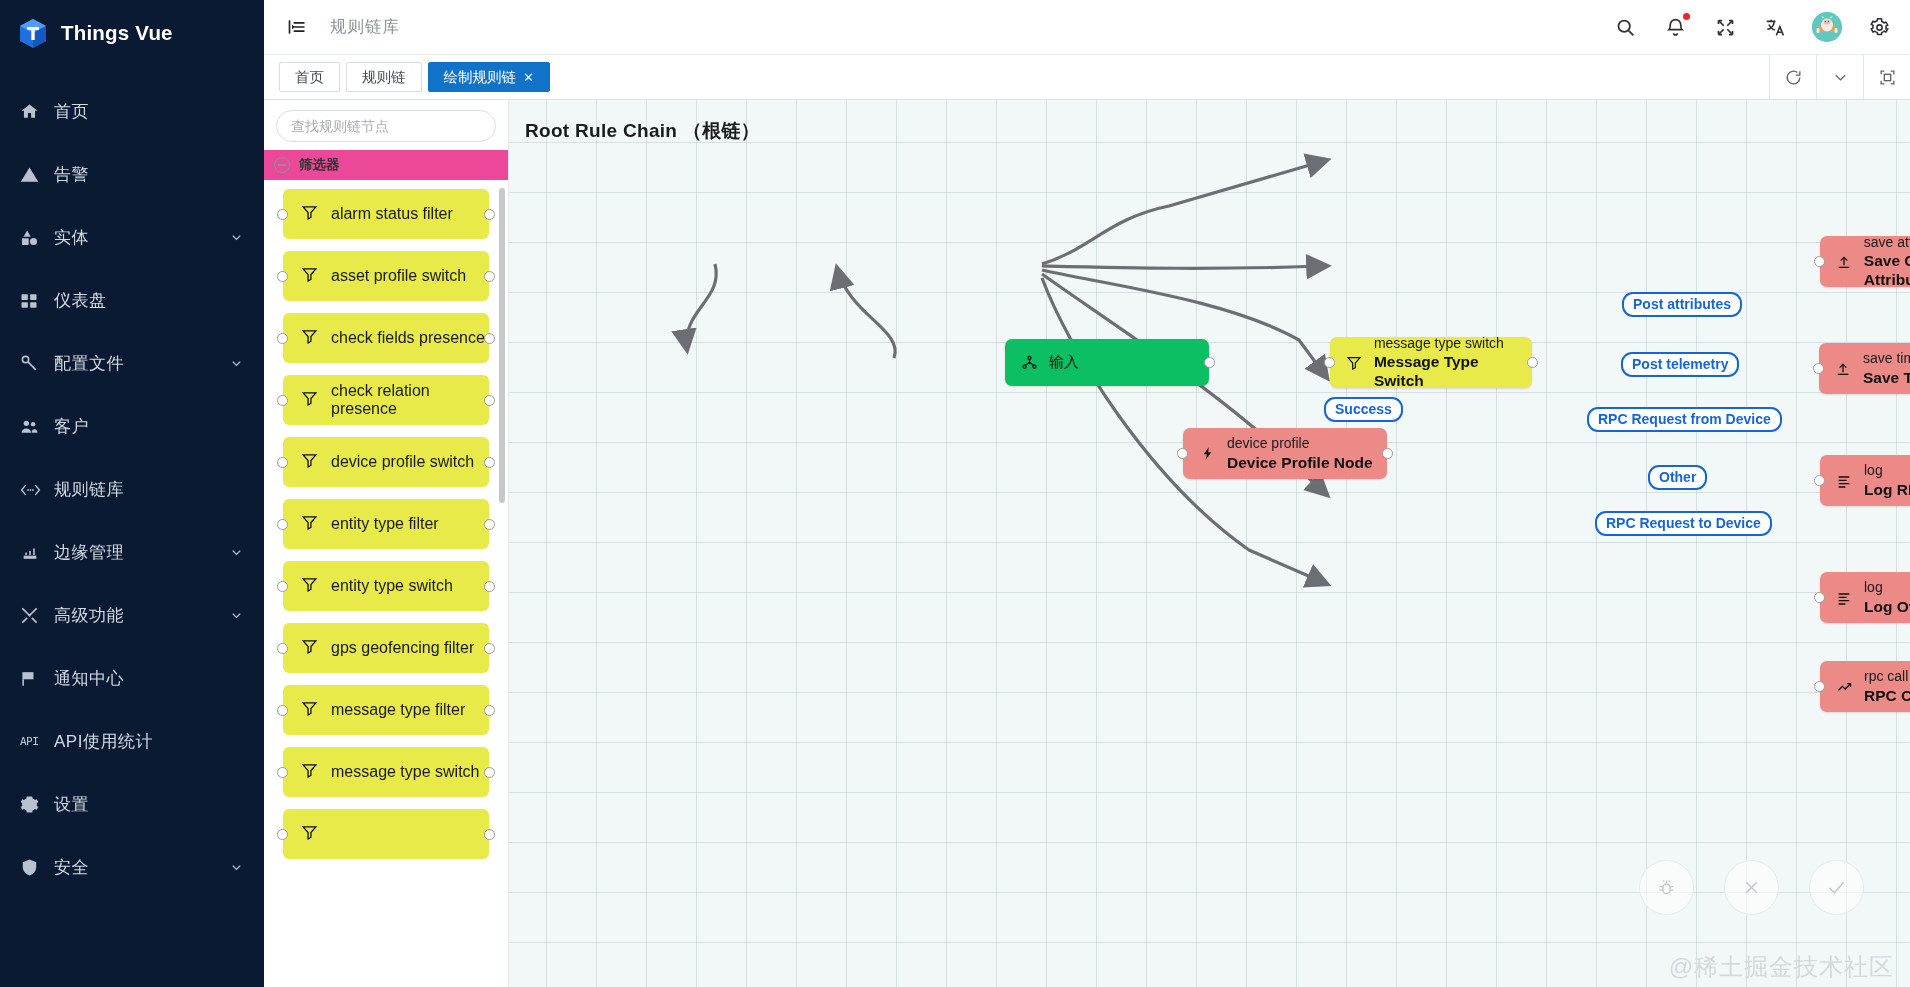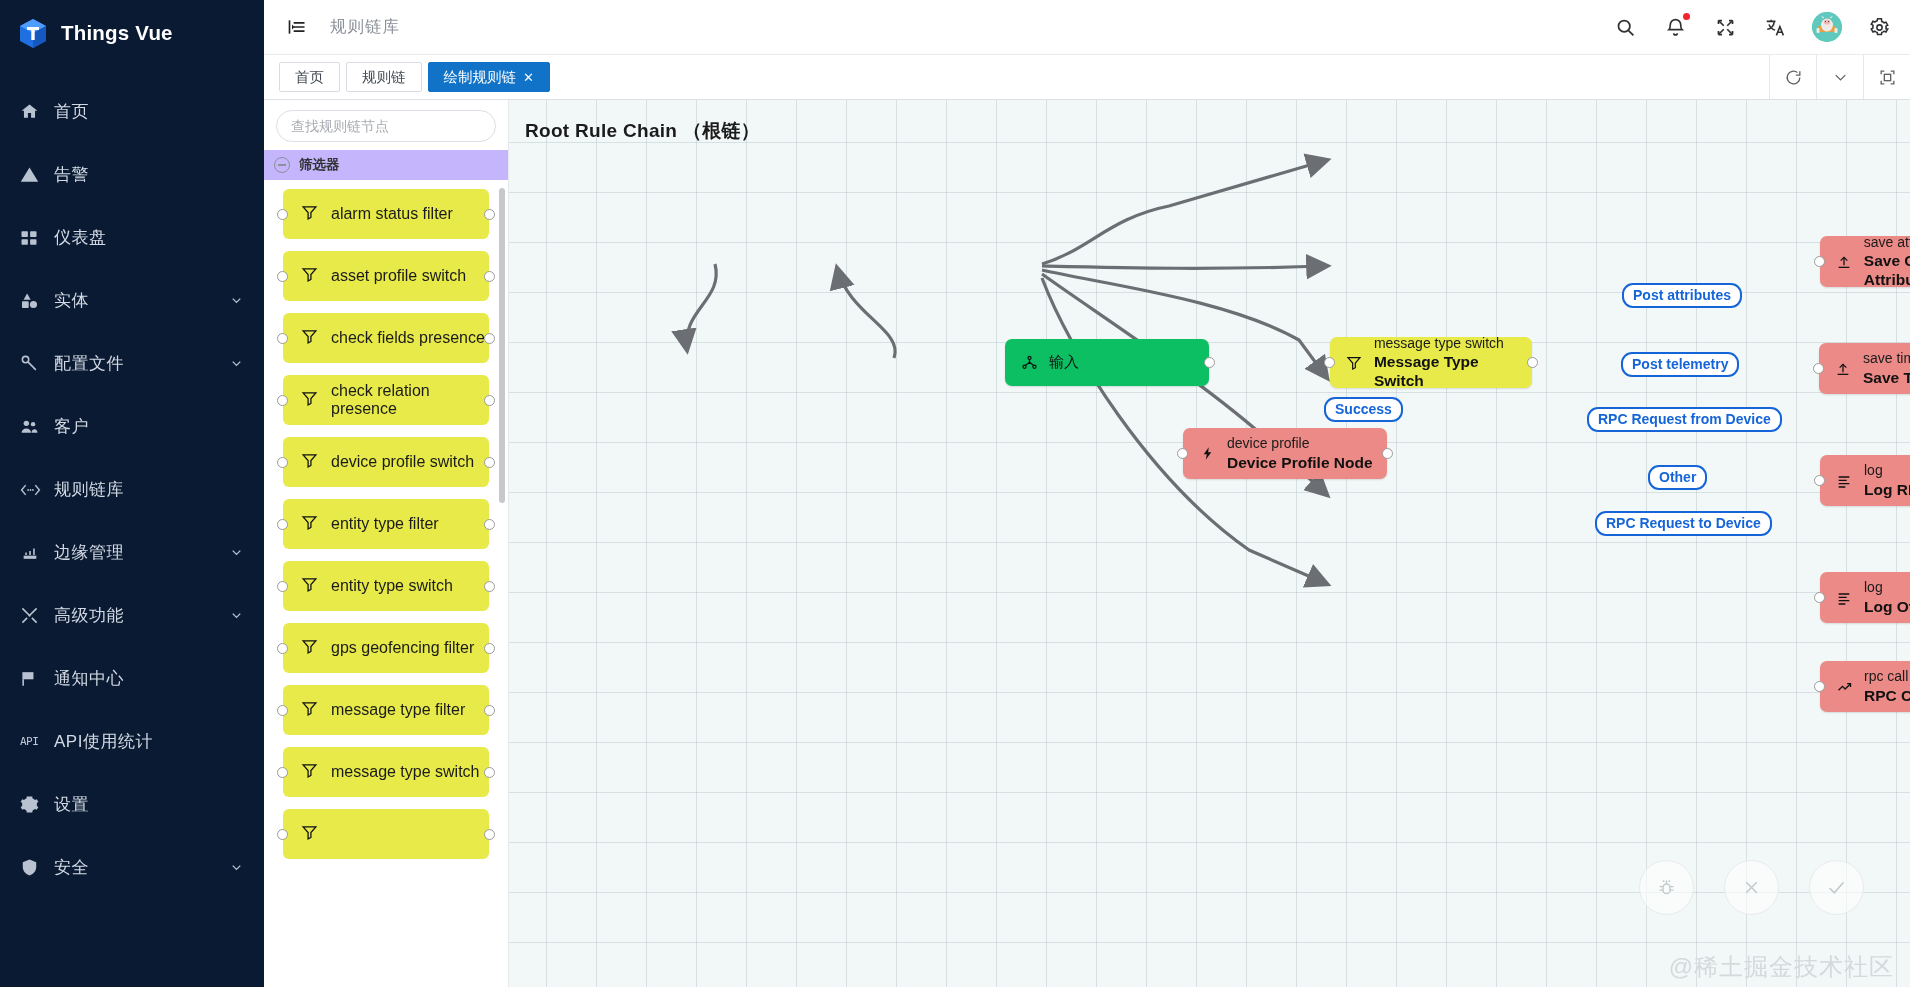--- a/index.html
+++ b/index.html
@@ -93,21 +93,21 @@
     display: flex; flex-direction: column; border-right: 1px solid #e6e8eb;
   }
   .search-wrap { padding: 10px 12px 8px 12px; }
   .search-input {
     width: 100%; height: 32px; border: 1px solid #dcdfe6; border-radius: 17px;
     padding: 0 14px; font-size: 14px; color: #303133; outline: none;
     font-family: "Liberation Sans", sans-serif;
   }
   .search-input::placeholder { color: #a8abb2; }
   .group-head {
-    height: 30px; background: #c4b5fd; display: flex; align-items: center;
+    height: 30px; background: #ec4899; display: flex; align-items: center;
     padding-left: 10px; gap: 9px; font-size: 13.5px; color: #303133; font-weight: bold;
     cursor: pointer;
   }
   .collapse-circle {
     width: 16px; height: 16px; border-radius: 50%; border: 1.4px solid #8b9199;
     display: flex; align-items: center; justify-content: center;
   }
   .collapse-circle i { display:block; width: 8px; height: 1.5px; background: #8b9199; }
   .palette-list { flex: 1; overflow: hidden; position: relative; padding-top: 9px; }
   .pnode {
@@ -207,44 +207,44 @@
         <span class="nav-ico">
           <svg width="19" height="19" viewBox="0 0 24 24" fill="currentColor">
               <path d="M12 3 1 21h22L12 3zm1 13h-2v2h2v-2zm0-7h-2v5h2V9z"></path>
             </svg>
         </span>
         <span class="nav-label">告警</span>
       </div>
 
       <div class="nav-item">
         <span class="nav-ico">
+          <svg width="19" height="19" viewBox="0 0 24 24" fill="currentColor">
+              <path d="M9 3 4.5 11h9L9 3z"></path>
+              <circle cx="17" cy="17" r="4.5"></circle>
+              <rect x="2.5" y="13" width="8.5" height="8.5" rx="1"></rect>
+            </svg>
+        </span>
+        <span class="nav-label">实体</span>
+        <span class="nav-caret">
+          <svg width="15" height="15" viewBox="0 0 24 24" fill="none" stroke="currentColor" stroke-width="2.2">
+              <path d="M6 9l6 6 6-6"></path>
+            </svg>
+        </span>
+      </div>
+
+      <div class="nav-item">
+        <span class="nav-ico">
           <svg width="18" height="18" viewBox="0 0 24 24" fill="currentColor">
               <rect x="2" y="3" width="8.5" height="7.5" rx="1"></rect>
               <rect x="13.5" y="3" width="8.5" height="7.5" rx="1"></rect>
               <rect x="2" y="13.5" width="8.5" height="7.5" rx="1"></rect>
               <rect x="13.5" y="13.5" width="8.5" height="7.5" rx="1"></rect>
             </svg>
         </span>
         <span class="nav-label">仪表盘</span>
-      </div>
-
-      <div class="nav-item">
-        <span class="nav-ico">
-          <svg width="19" height="19" viewBox="0 0 24 24" fill="currentColor">
-              <path d="M9 3 4.5 11h9L9 3z"></path>
-              <circle cx="17" cy="17" r="4.5"></circle>
-              <rect x="2.5" y="13" width="8.5" height="8.5" rx="1"></rect>
-            </svg>
-        </span>
-        <span class="nav-label">实体</span>
-        <span class="nav-caret">
-          <svg width="15" height="15" viewBox="0 0 24 24" fill="none" stroke="currentColor" stroke-width="2.2">
-              <path d="M6 9l6 6 6-6"></path>
-            </svg>
-        </span>
       </div>
 
       <div class="nav-item">
         <span class="nav-ico">
           <svg width="19" height="19" viewBox="0 0 24 24" fill="none" stroke="currentColor" stroke-width="2">
               <circle cx="7" cy="7" r="4"></circle>
               <path d="M10 10l10 10"></path>
             </svg>
         </span>
         <span class="nav-label">配置文件</span>
@@ -723,21 +723,21 @@
               </svg>
           </span>
           <span class="texts">
             <span class="t1">rpc call request</span>
             <span class="t2">RPC Call Request</span>
           </span>
 
         </div>
 
         <div class="elabel" style="left:815px; top:297px;">Success</div>
-        <div class="elabel" style="left:1113px; top:183px;text-align:right;">Post attributes</div>
+        <div class="elabel" style="left:1113px; top:192px;text-align:right;">Post attributes</div>
         <div class="elabel" style="left:1112px; top:252px;">Post telemetry</div>
         <div class="elabel" style="left:1078px; top:307px;">RPC Request from Device</div>
         <div class="elabel" style="left:1139px; top:365px;">Other</div>
         <div class="elabel" style="left:1086px; top:411px;">RPC Request to Device</div>
 
         <div class="fabs">
           <span class="fab">
             <svg width="21" height="21" viewBox="0 0 24 24" fill="none" stroke="currentColor" stroke-width="1.6">
                 <rect x="8" y="8" width="8" height="11" rx="4"></rect>
                 <path d="M12 4v3M9.5 5.5 8 4M14.5 5.5 16 4M8 11H4M16 11h4M8 15H4M16 15h4"></path>

